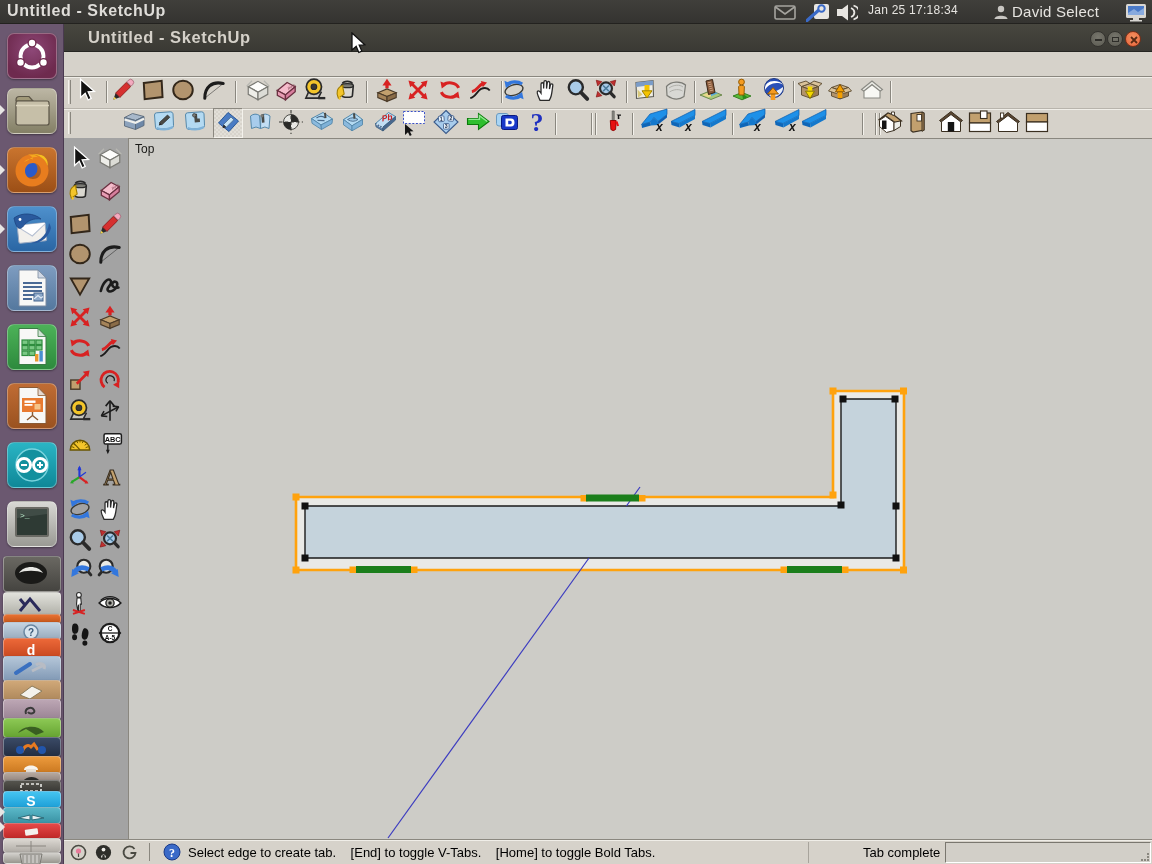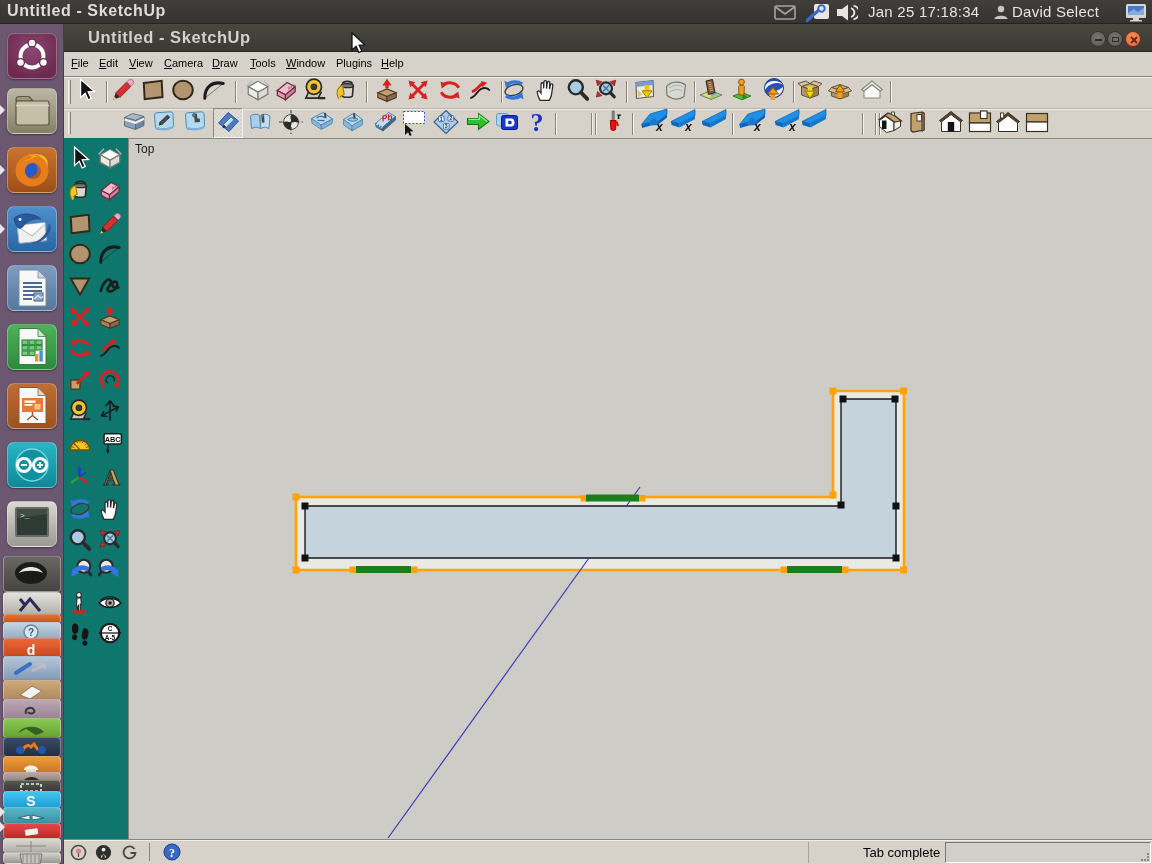--- a/index.html
+++ b/index.html
@@ -373,21 +373,21 @@
     </svg>
 <svg class="ic" style="left:806px;top:3px" width="24" height="19" viewBox="0 0 24 19">
       <rect x="8" y="1" width="15" height="15" rx="2" fill="#e8e6e2"></rect>
       <path d="M0.5,18 L14,6" stroke="#3a6ac8" stroke-width="3.2" stroke-linecap="round"></path>
       <circle cx="15.5" cy="5.5" r="3.2" fill="#e8e6e2" stroke="#3a6ac8" stroke-width="2"></circle>
     </svg>
 <svg class="ic" style="left:834px;top:3px" width="24" height="19" viewBox="0 0 24 19">
       <path d="M3,6 L8,6 L14,1.5 L14,17.5 L8,13 L3,13 Z" fill="#e8e6e2"></path>
       <path d="M17,5 A6,5 0 0 1 17,14 M19.5,2.5 A9,7.5 0 0 1 19.5,16.5" fill="none" stroke="#e8e6e2" stroke-width="1.8"></path>
     </svg>
-<div class="ab" style="left:868px;top:3px;font-size:15px;letter-spacing:0.25px;color:#e6e4e0">Jan 25 17:18:34</div>
+<div class="ab" style="left:868px;top:3px;font-size:12px;letter-spacing:0.25px;color:#e6e4e0">Jan 25 17:18:34</div>
 <svg class="ic" style="left:993px;top:4px" width="16" height="16" viewBox="0 0 16 16">
       <circle cx="8" cy="5" r="3.2" fill="#c8c6c2"></circle>
       <path d="M1.5,15 C1.5,10.5 14.5,10.5 14.5,15 Z" fill="#c8c6c2"></path>
     </svg>
 <div class="ab" style="left:1012px;top:3px;font-size:15px;letter-spacing:0.25px;color:#e6e4e0">David Select</div>
 <svg class="ic" style="left:1124px;top:3px" width="24" height="19" viewBox="0 0 24 19">
       <rect x="2" y="1" width="20" height="14" rx="1.5" fill="#d8d6d2"></rect>
       <rect x="4" y="3" width="16" height="9" fill="#4a7ac8"></rect>
       <path d="M4,10 L10,6 L14,9 L20,5 L20,12 L4,12 Z" fill="#88aade"></path>
       <rect x="9" y="15" width="6" height="2" fill="#d8d6d2"></rect>
@@ -612,31 +612,20 @@
 <div class="ab" style="left:1043px;top:7px;width:16px;height:16px;border-radius:50%;background:radial-gradient(circle at 50% 38%,#78776e,#5a5950);border:1px solid #33322e">
         <div class="ab" style="left:3.5px;top:4.5px;width:7px;height:5px;border:1.5px solid #2e2d29"></div>
       </div>
 <div class="ab" style="left:1061px;top:7px;width:16px;height:16px;border-radius:50%;background:radial-gradient(circle at 50% 38%,#f49261,#e8633a);border:1px solid #7a3018">
         <svg width="16" height="16" viewBox="0 0 16 16">
           <path d="M5,5 L11,11 M11,5 L5,11" stroke="#5a2a14" stroke-width="1.8"></path>
         </svg>
       </div>
 </div>
 
-<div class="ab" style="left:0;top:28px;width:1088px;height:24px;background:#d6d2ca;font-size:11px;color:#000">
-<div class="ab" style="left:7px;top:5px"><u>F</u>ile</div>
-      <div class="ab" style="left:35px;top:5px"><u>E</u>dit</div>
-      <div class="ab" style="left:65px;top:5px"><u>V</u>iew</div>
-      <div class="ab" style="left:100px;top:5px"><u>C</u>amera</div>
-      <div class="ab" style="left:148px;top:5px"><u>D</u>raw</div>
-      <div class="ab" style="left:186px;top:5px"><u>T</u>ools</div>
-      <div class="ab" style="left:222px;top:5px"><u>W</u>indow</div>
-      <div class="ab" style="left:272px;top:5px">Plugins</div>
-      <div class="ab" style="left:317px;top:5px"><u>H</u>elp</div>
-    </div>
     <div class="ab" style="left:0;top:52px;width:1088px;height:32px;background:#d6d2ca;border-top:1px solid #8a877f;box-shadow:inset 0 1px 0 #f0eee8"></div>
 <div class="ab" style="left:0;top:84px;width:1088px;height:30px;background:#d6d2ca;border-top:1px solid #b8b4ac;box-shadow:inset 0 1px 0 #f0eee8"></div>
 <div class="ab" style="left:4px;top:56px;width:3px;height:24px;border-left:1px solid #f4f2ec;border-right:1px solid #8a877f"></div>
     <div class="ab" style="left:4px;top:88px;width:3px;height:22px;border-left:1px solid #f4f2ec;border-right:1px solid #8a877f"></div>
     <svg class="ic" style="left:9px;top:53px" width="26" height="26">
       <use href="#sel"></use>
     </svg>
     <svg class="ic" style="left:46px;top:53px" width="26" height="26">
       <use href="#pencil"></use>
     </svg>
@@ -805,21 +794,21 @@
     </svg>
     <svg class="ic" style="left:902px;top:86px" width="28" height="24">
       <use href="#h_top"></use>
     </svg>
     <svg class="ic" style="left:930px;top:86px" width="28" height="24">
       <use href="#h_back"></use>
     </svg>
     <svg class="ic" style="left:959px;top:86px" width="28" height="24">
       <use href="#h_side"></use>
     </svg>
-    <div class="ab" style="left:0;top:114px;width:928px;height:701px;background:#0f766e">
+    <div class="ab" style="left:0;top:114px;width:928px;height:701px;background:#a3a3a3">
 <div class="ab" style="left:64px;top:0;width:1024px;height:701px;background:#cdccc7;border-left:1px solid #8a877f;border-top:1px solid #8a877f">
 <div class="ab" style="left:6px;top:3px;font-size:12px;color:#1a1a18">Top</div>
 <svg class="ic" style="left:0;top:0" width="1023" height="700" viewBox="0 0 1023 700">
 <g transform="translate(-129,-138)">
 <path d="M296,496 L833,496 L833,390 L904,390 L904,569 L296,569 Z" fill="#E9E9E6" stroke="#FFA20D" stroke-width="2.6"></path>
 <path d="M305,505 L841,505 L841,398 L896,398 L896,557 L305,557 Z" fill="#C5D3DC" stroke="#1a1a1a" stroke-width="1.4"></path>
 <path d="M640,486 L626.4,505" stroke="#3b3bc0" stroke-width="1.2" fill="none"></path>
 <path d="M589,557 L388,837" stroke="#3b3bc0" stroke-width="1.2" fill="none"></path>
 <g fill="#FFA20D">
 <rect x="292.5" y="492.5" width="7" height="7"></rect>
@@ -961,20 +950,21 @@
         <path d="M6,13.5 C6,9.5 11,9.5 11,13.5 L9.8,13.5 L9.5,11 L7.5,11 L7.2,13.5 Z" fill="#f0efea"></path>
       </svg>
 <svg class="ic" style="left:57px;top:4px" width="17" height="17" viewBox="0 0 17 17">
         <path d="M13.5,5 A6,6 0 1 0 14.5,9 L9.5,9" fill="none" stroke="#4a4a42" stroke-width="1.8"></path>
       </svg>
 <div class="ab" style="left:85px;top:3px;width:1px;height:18px;background:#8a877f"></div>
 <svg class="ic" style="left:99px;top:3px" width="18" height="18" viewBox="0 0 18 18">
         <circle cx="9" cy="9" r="8" fill="#3a6ac8" stroke="#1a3a88" stroke-width="1"></circle>
         <text x="9" y="13.5" font-size="12" font-weight="bold" fill="#fff" text-anchor="middle" font-family="Liberation Serif,serif">?</text>
       </svg>
+<div class="ab" style="left:124px;top:5px">Select edge to create tab.&nbsp;&nbsp;&nbsp;&nbsp;[End] to toggle V-Tabs.&nbsp;&nbsp;&nbsp;&nbsp;[Home] to toggle Bold Tabs.</div>
 <div class="ab" style="left:744px;top:2px;width:1px;height:21px;background:#a8a49c"></div>
 <div class="ab" style="left:799px;top:5px">Tab complete</div>
 <div class="ab" style="left:881px;top:2px;width:206px;height:21px;background:#d2cfc8;border-top:1px solid #7a776f;border-left:1px solid #7a776f;border-bottom:1px solid #fff;border-right:1px solid #fff">
         <svg width="10" height="10" style="position:absolute;right:0;bottom:0">
           <g fill="#8a877f">
             <rect x="7" y="7" width="2" height="2"></rect>
             <rect x="4" y="7" width="2" height="2"></rect>
             <rect x="7" y="4" width="2" height="2"></rect>
             <rect x="1" y="7" width="2" height="2"></rect>
             <rect x="7" y="1" width="2" height="2"></rect>

